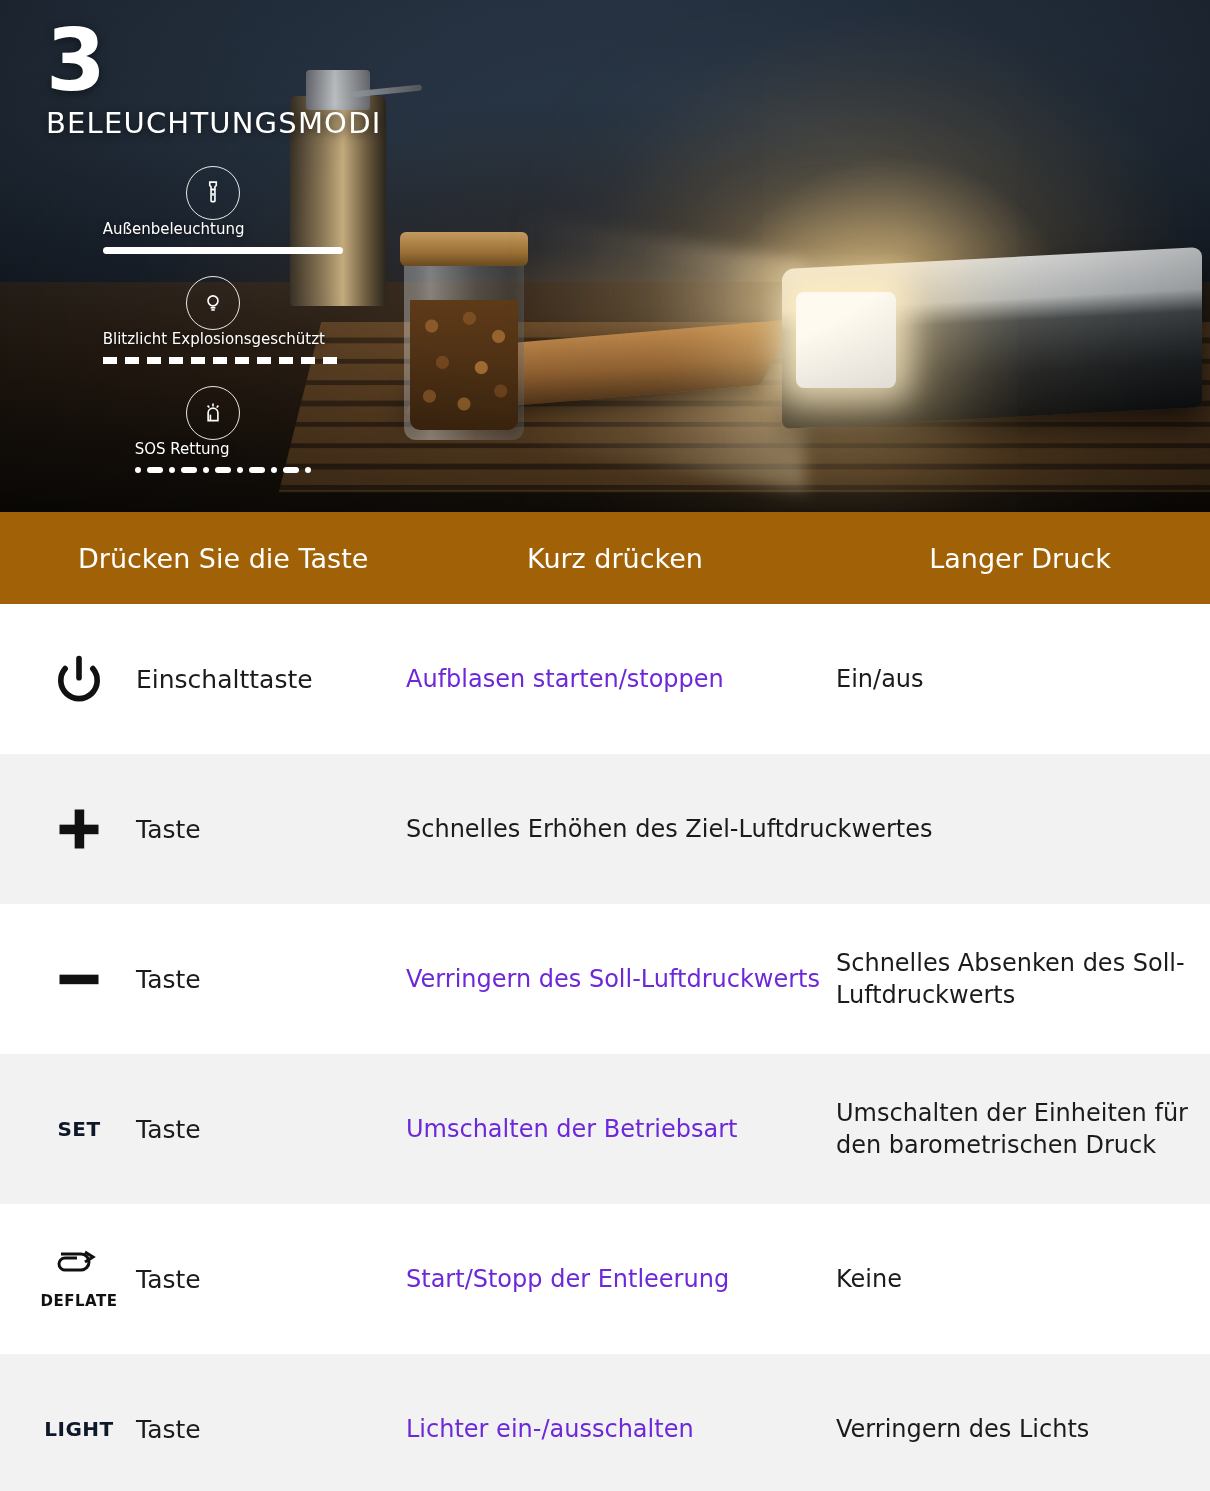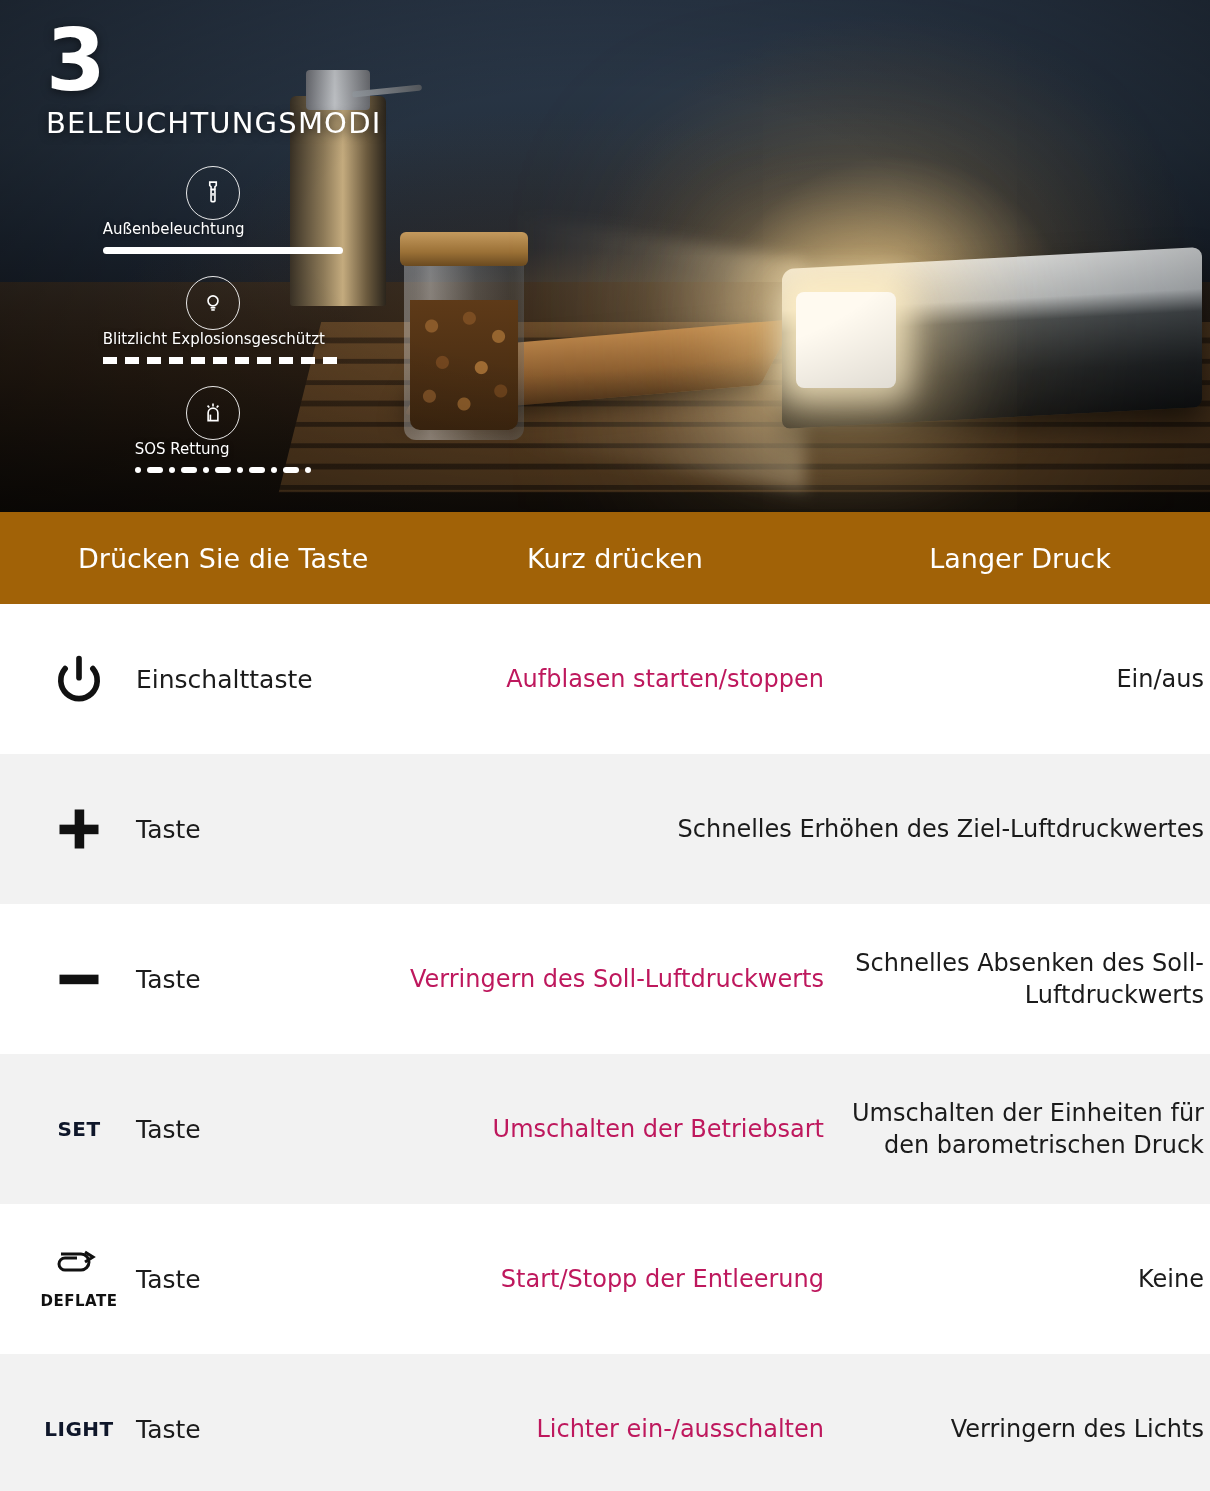--- a/index.html
+++ b/index.html
@@ -254,30 +254,30 @@
     align-items: center;
     justify-content: center;
     flex: 0 0 auto;
   }
   .key-label {
     font-size: 25px;
     color: #1b1b1b;
   }
   .cell-short {
     width: 430px;
-    text-align: right;
+    text-align: left;
     font-size: 24px;
-    color: #be185d;
+    color: #6d28d9;
     line-height: 1.35;
     padding: 0 6px;
     box-sizing: border-box;
   }
   .cell-long {
     flex: 1;
-    text-align: right;
+    text-align: left;
     font-size: 24px;
     color: #1b1b1b;
     line-height: 1.35;
     padding: 0 6px;
     box-sizing: border-box;
   }
   .icon-text {
     font-size: 20px;
     font-weight: bold;
     letter-spacing: 0.5px;

